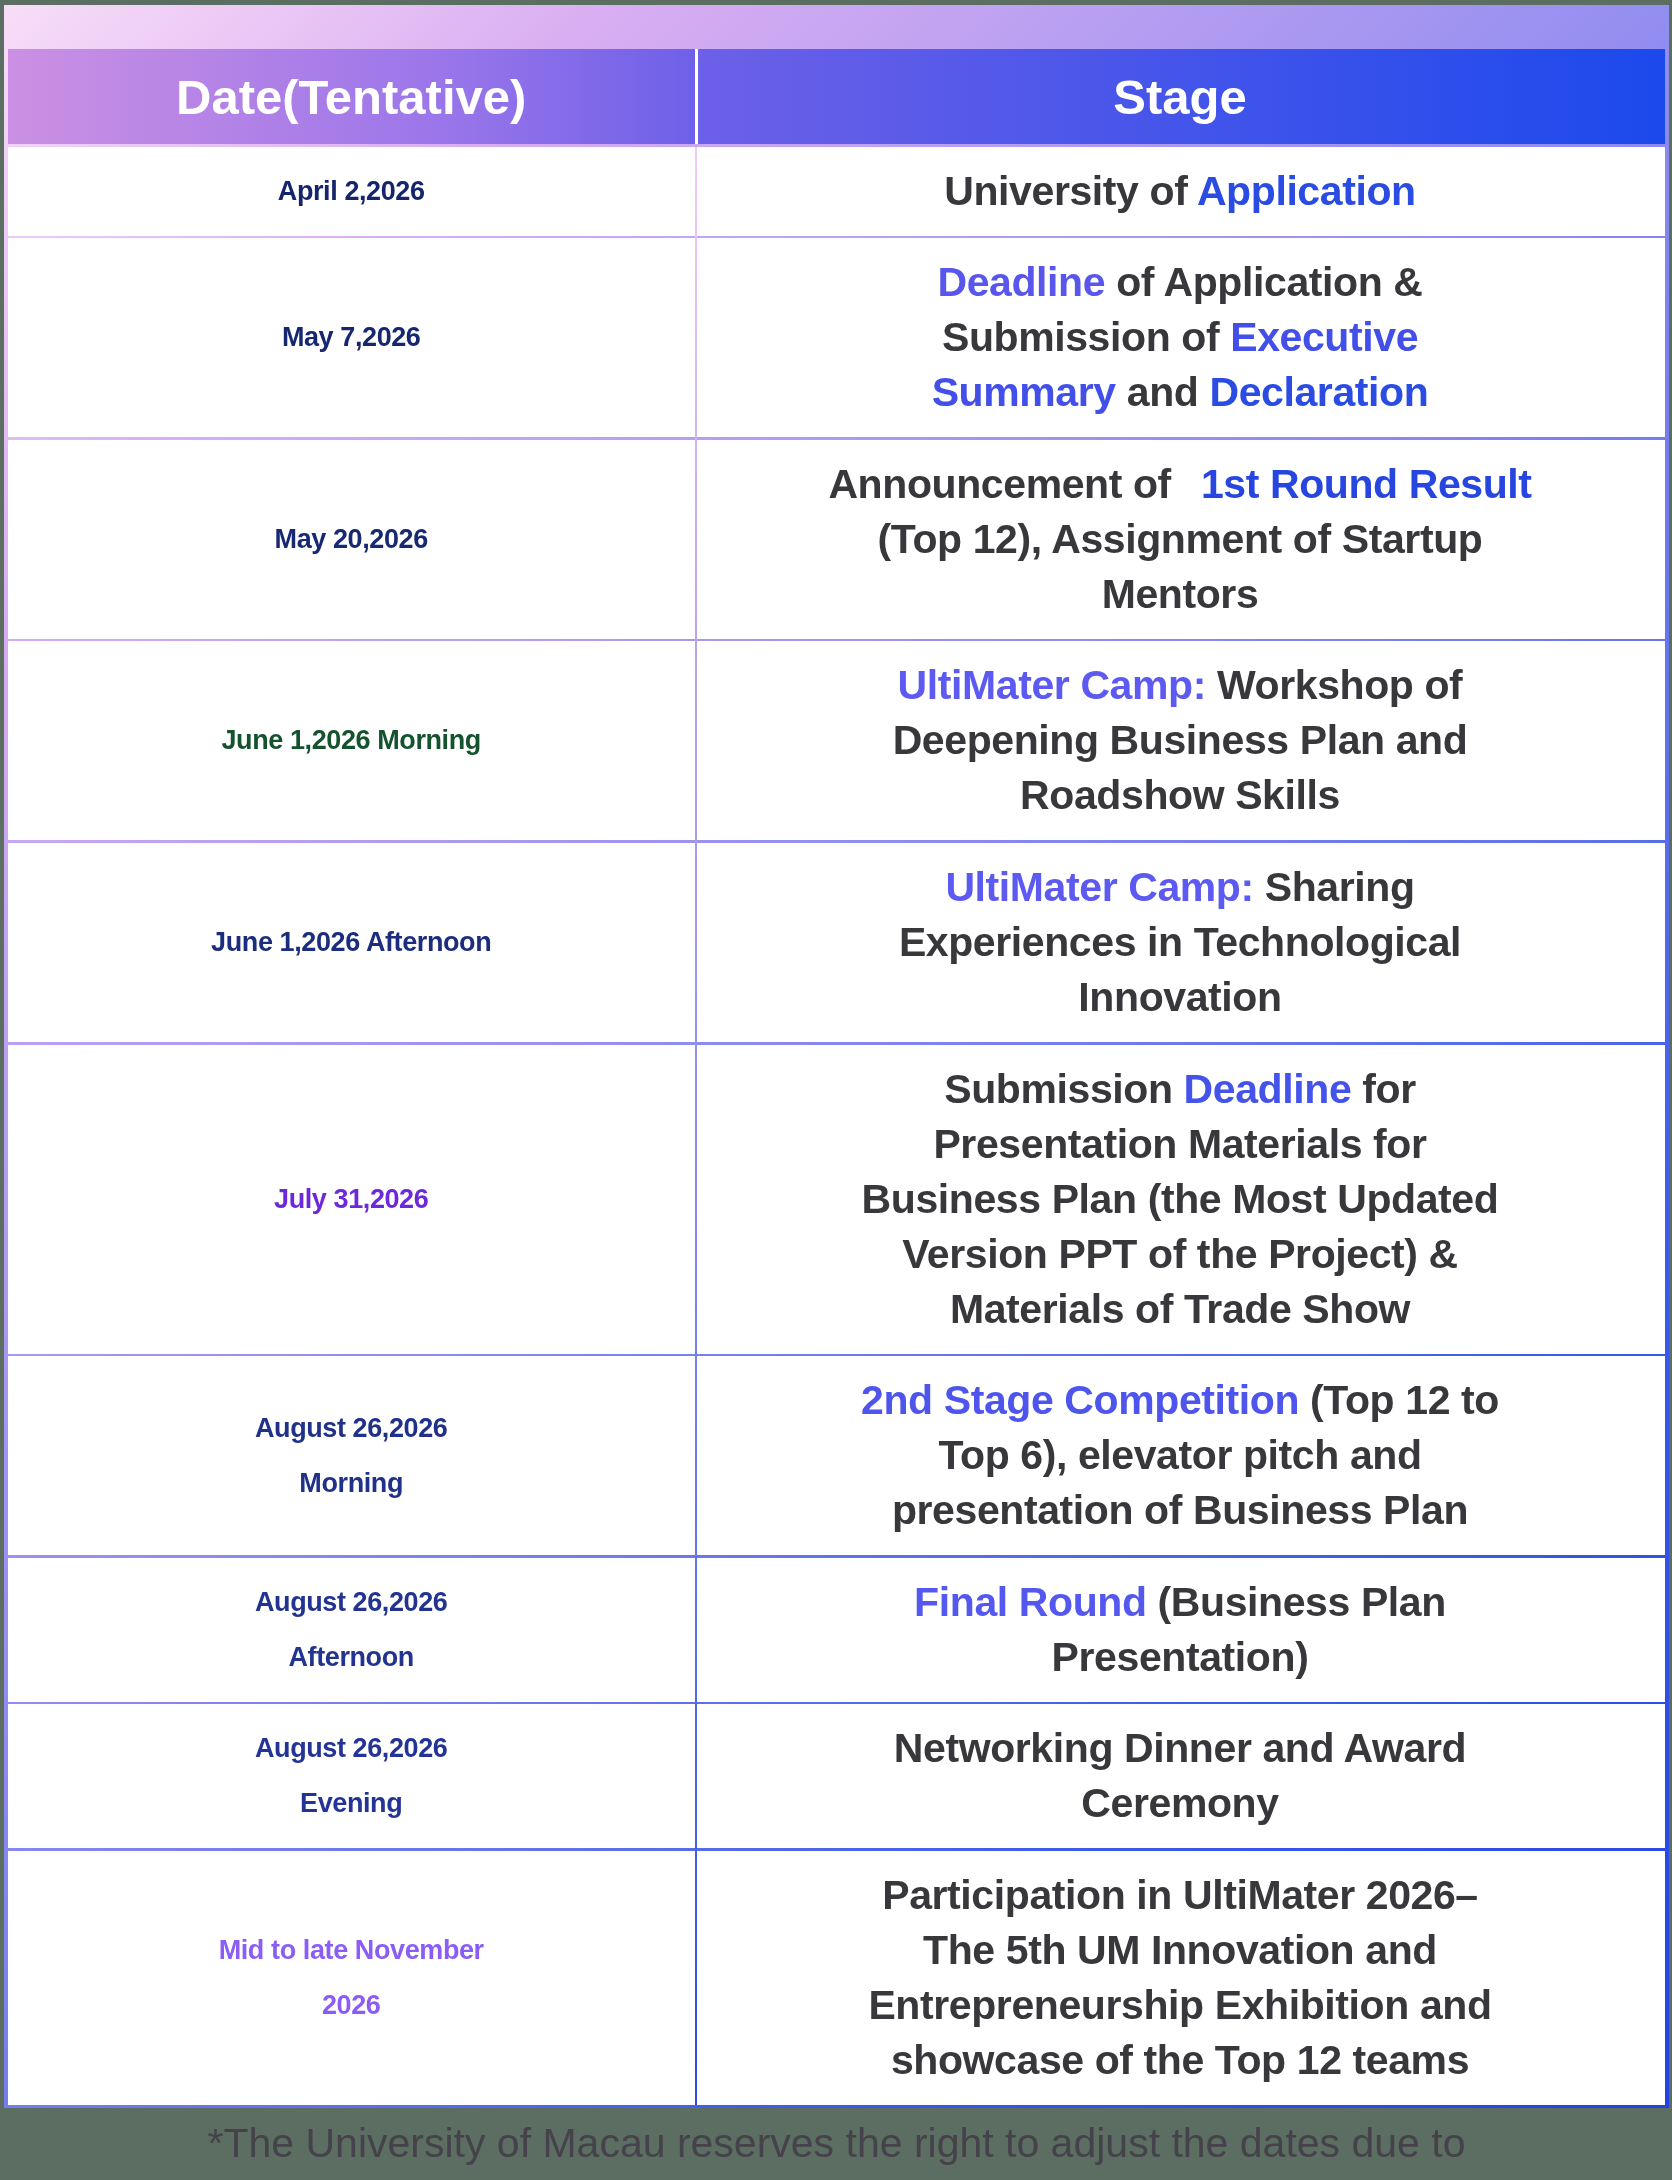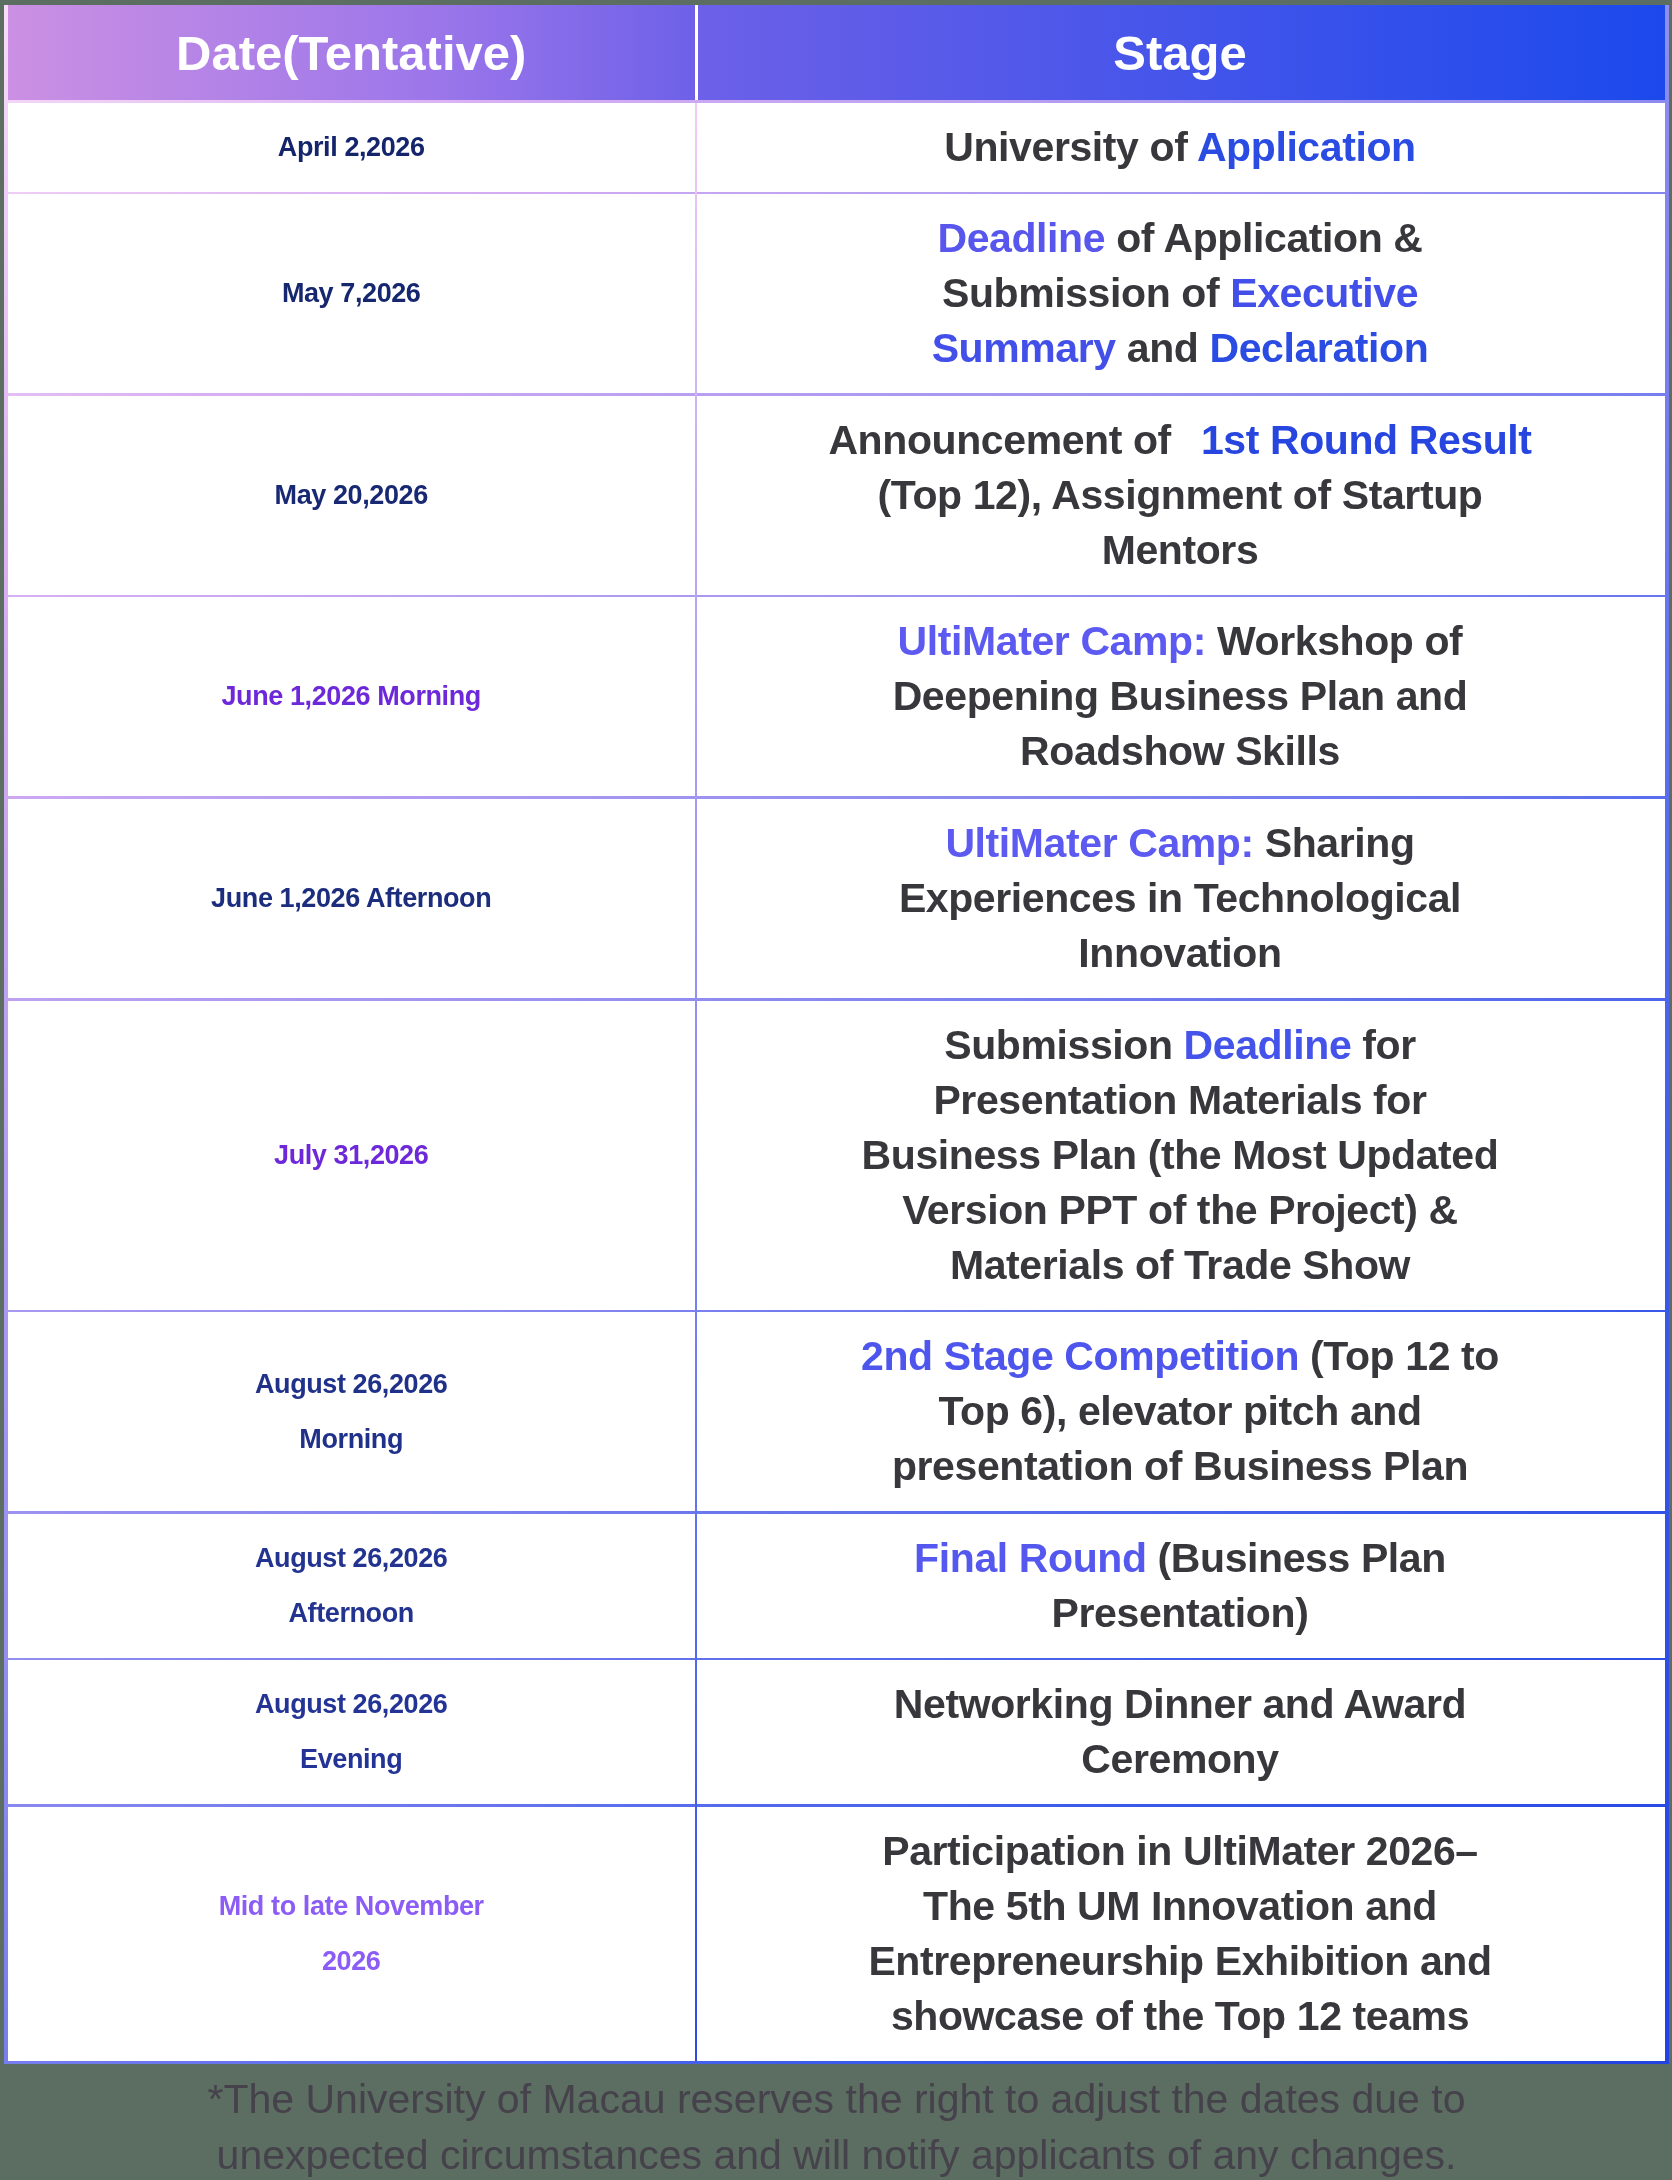--- a/index.html
+++ b/index.html
@@ -24,20 +24,21 @@
   }
 
   
   .header-row {
     position: relative;
     height: 95px;
     background: linear-gradient(90deg, #cb90e3 0%, #9b76ea 26%, #6c60e8 42%, #1c49ec 100%);
     display: grid;
     grid-template-columns: 687px 1fr;
     align-items: center;
+    margin-top: 44px;
   }
   .hcell {
     text-align: center;
     color: #ffffff;
     font-size: 49px;
     font-weight: bold;
     letter-spacing: 0px;
   }
   .header-divider {
     position: absolute;
@@ -144,21 +145,21 @@
 Summary</span><span> and </span><span class="hl" style="color: rgb(43, 76, 226);">Declaration</span></p>
         </div></div>
       <div class="row"><div class="cell">
           <span class="date-text" style="color: rgb(24, 41, 115);">May 20,2026</span>
         </div><div class="cell">
           <p class="stage-text"><span>Announcement of </span><span class="hl" style="color: rgb(39, 70, 224); margin-left: 19px;">1st Round Result</span><span>
 (Top 12), Assignment of Startup
 Mentors</span></p>
         </div></div>
       <div class="row"><div class="cell">
-          <span class="date-text" style="color: #6d28d9; text-align: right;">June 1,2026 Morning</span>
+          <span class="date-text" style="color: #14532d; text-align: right;">June 1,2026 Morning</span>
         </div><div class="cell">
           <p class="stage-text"><span class="hl" style="color: rgb(92, 90, 240);">UltiMater Camp:</span><span> Workshop of
 Deepening Business Plan and
 Roadshow Skills</span></p>
         </div></div>
       <div class="row"><div class="cell">
           <span class="date-text" style="color: rgb(28, 45, 126);">June 1,2026 Afternoon</span>
         </div><div class="cell">
           <p class="stage-text"><span class="hl" style="color: rgb(92, 90, 240);">UltiMater Camp:</span><span> Sharing
 Experiences in Technological

